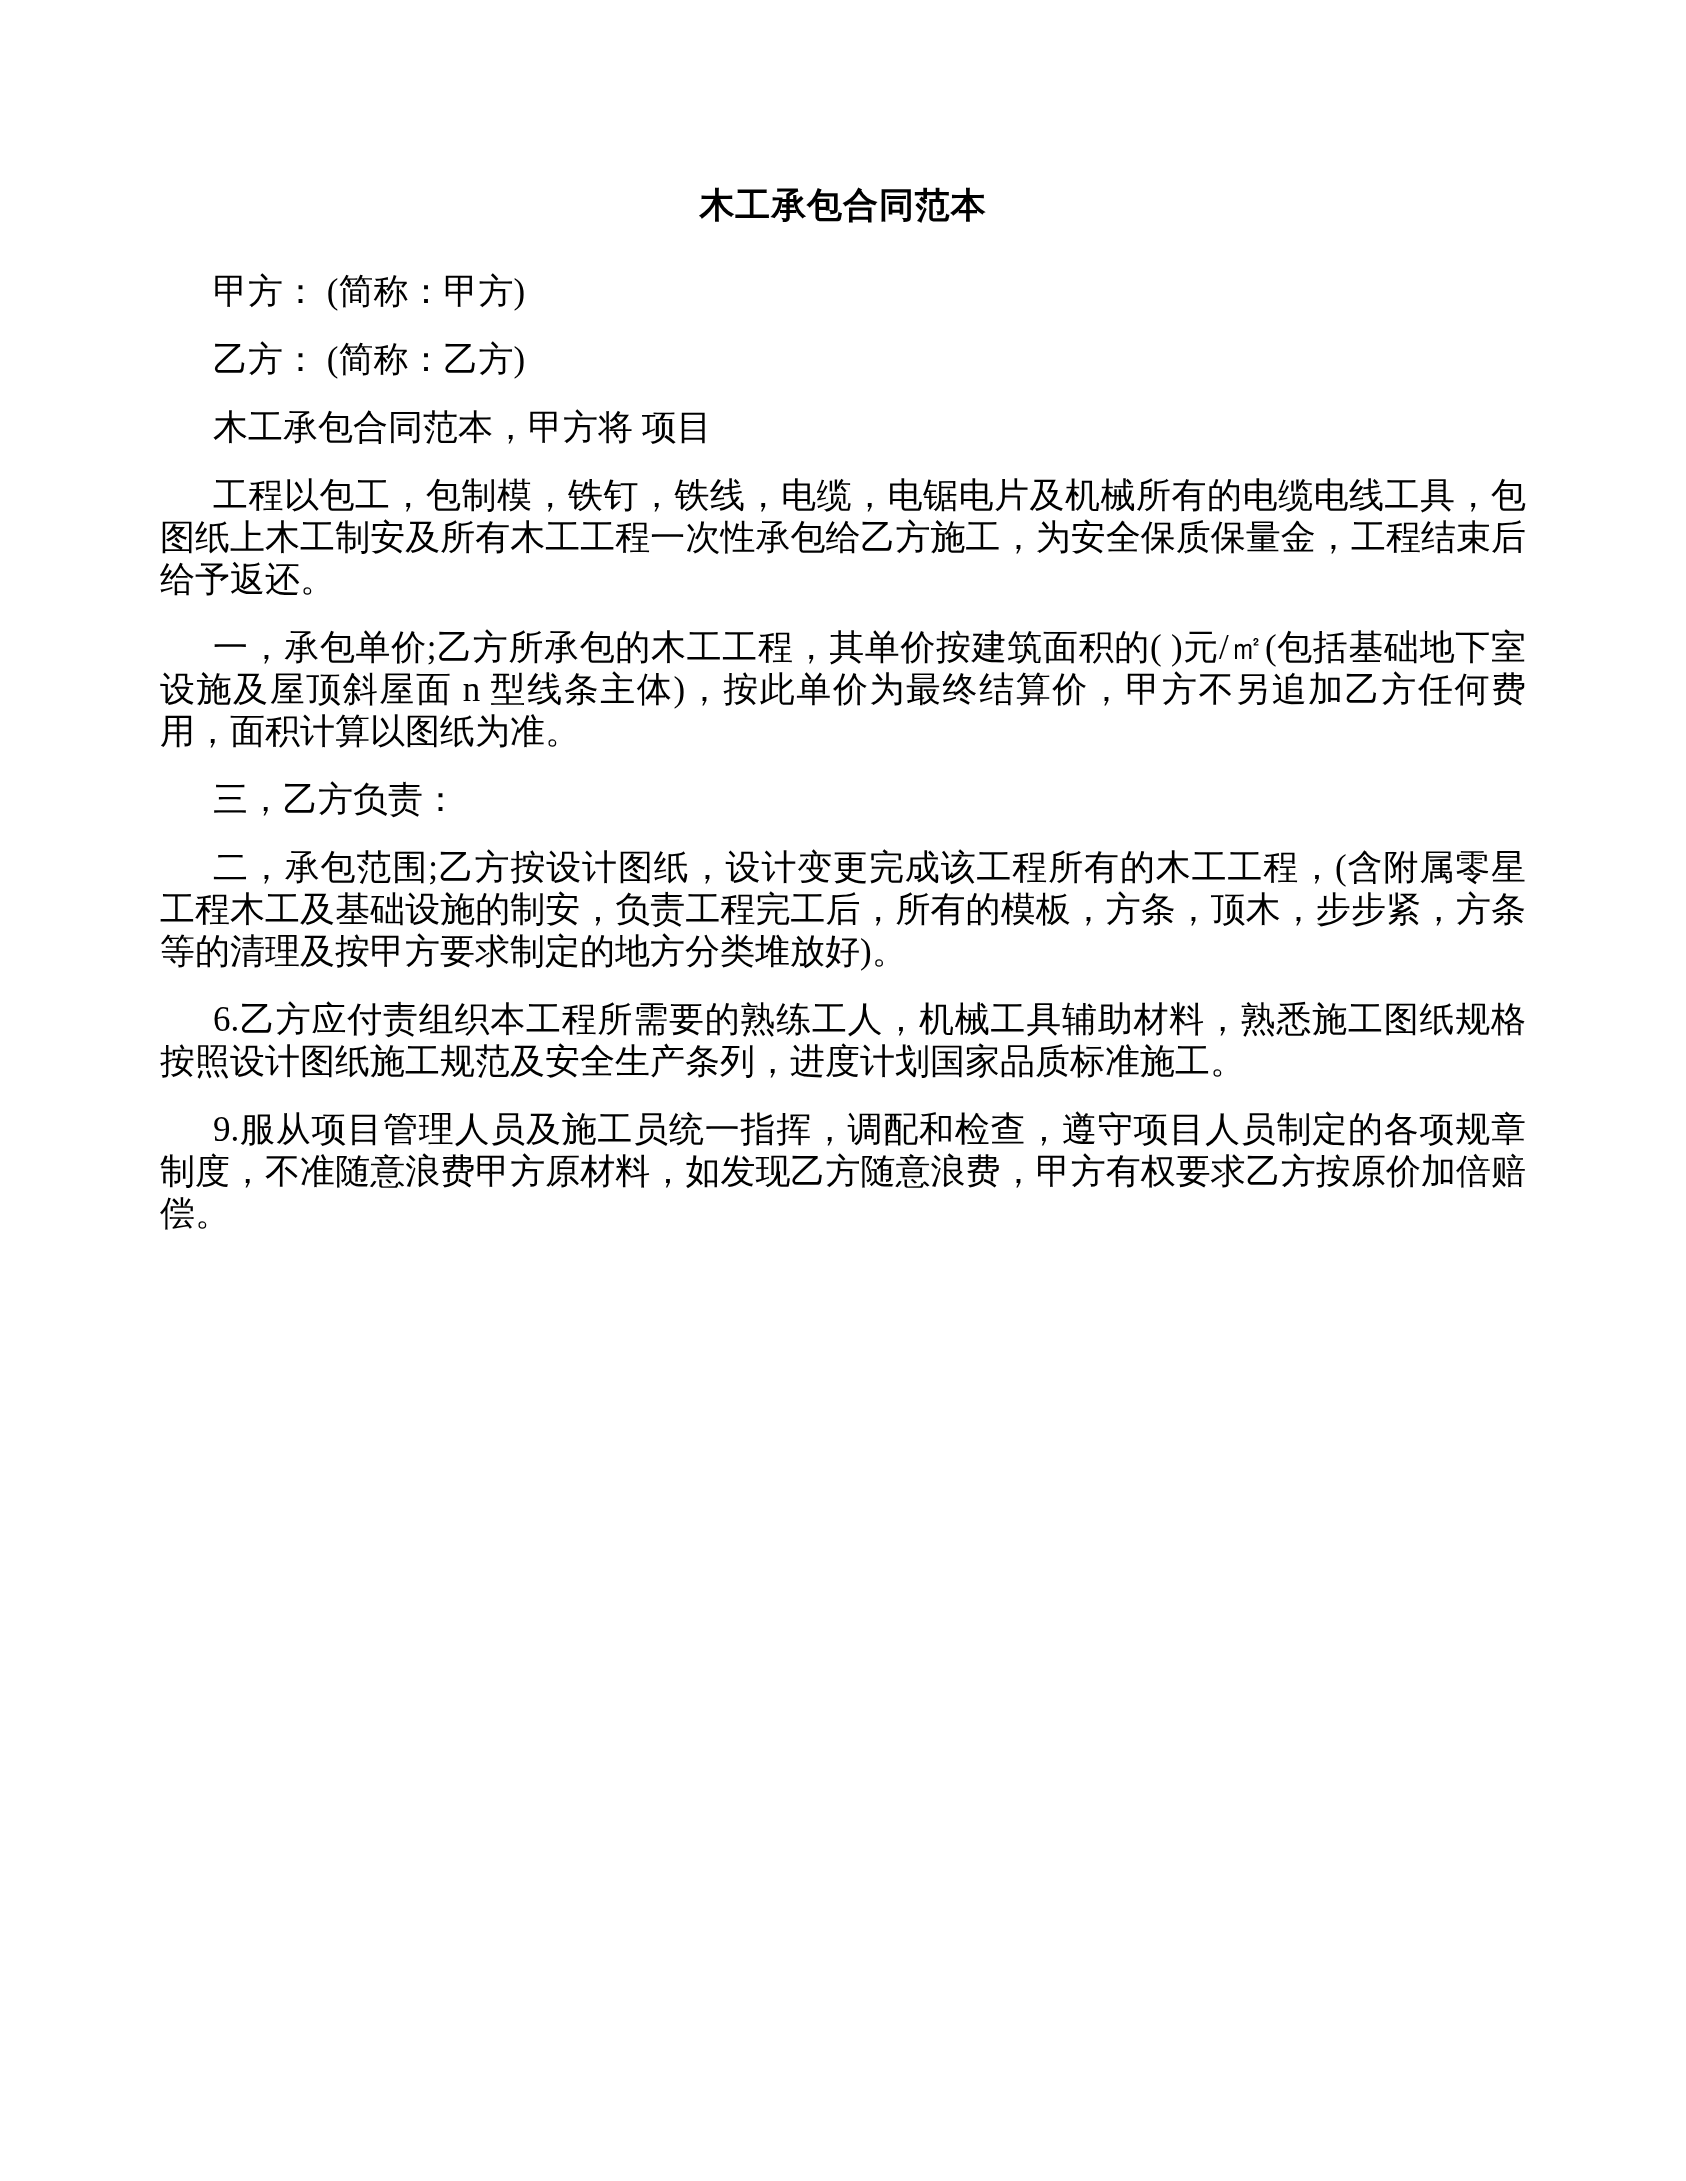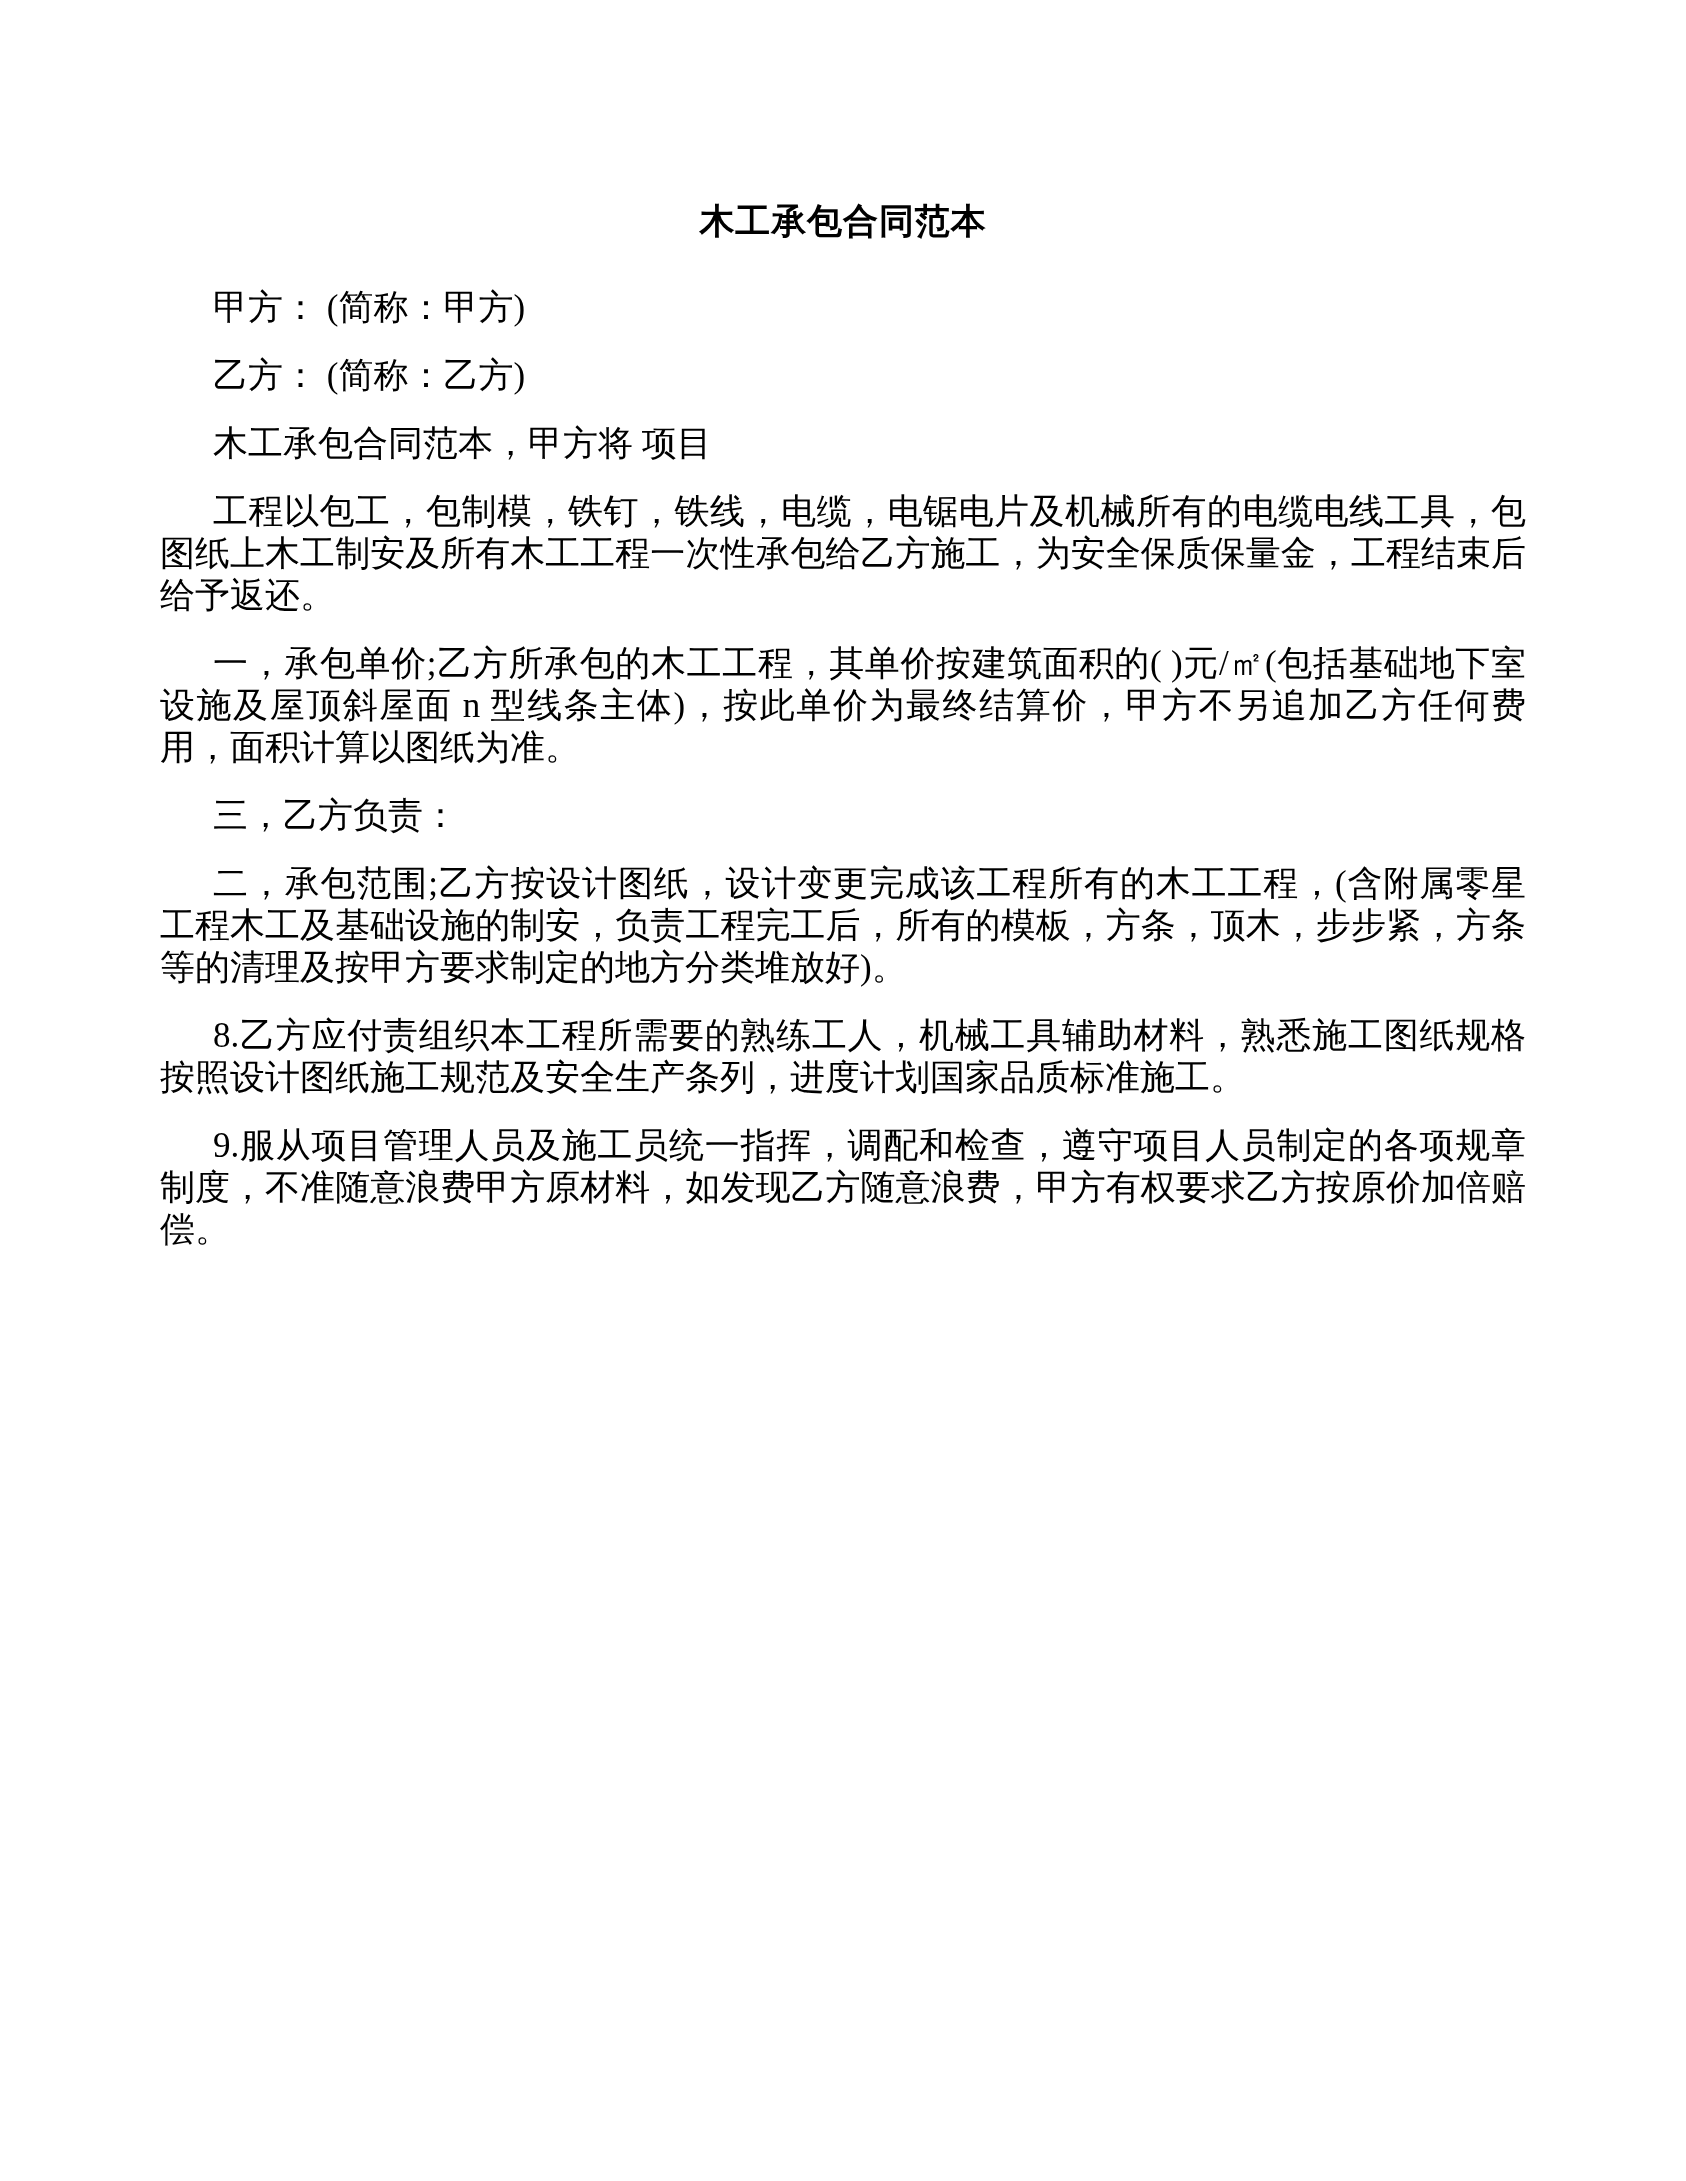--- a/index.html
+++ b/index.html
@@ -4,21 +4,21 @@
 <style>
   html, body {
     margin: 0;
     padding: 0;
     background: #ffffff;
   }
   .page {
     position: relative;
     width: 1686px;
     height: 1642px;
-    margin: 16px auto;
+    margin: 0 auto;
     background: #ffffff;
     box-sizing: border-box;
     padding: 182px 160px 9px 160px;
     font-family: "Liberation Serif", "DejaVu Serif", serif;
     color: #000000;
     overflow: hidden;
   }
   .doc-title {
     font-size: 35px;
     font-weight: bold;
@@ -41,17 +41,17 @@
 <div class="page">
   <h1 class="doc-title">木工承包合同范本</h1>
   <div class="doc-body" id="doc-body">
       <p>甲方： (简称：甲方)</p>
       <p>乙方： (简称：乙方)</p>
       <p>木工承包合同范本，甲方将 项目</p>
       <p>工程以包工，包制模，铁钉，铁线，电缆，电锯电片及机械所有的电缆电线工具，包图纸上木工制安及所有木工工程一次性承包给乙方施工，为安全保质保量金，工程结束后给予返还。</p>
       <p>一，承包单价;乙方所承包的木工工程，其单价按建筑面积的( )元/㎡(包括基础地下室设施及屋顶斜屋面 n 型线条主体)，按此单价为最终结算价，甲方不另追加乙方任何费用，面积计算以图纸为准。</p>
       <p>三，乙方负责：</p>
       <p>二，承包范围;乙方按设计图纸，设计变更完成该工程所有的木工工程，(含附属零星工程木工及基础设施的制安，负责工程完工后，所有的模板，方条，顶木，步步紧，方条等的清理及按甲方要求制定的地方分类堆放好)。</p>
-      <p>8.乙方应付责组织本工程所需要的熟练工人，机械工具辅助材料，熟悉施工图纸规格按照设计图纸施工规范及安全生产条列，进度计划国家品质标准施工。</p>
+      <p>6.乙方应付责组织本工程所需要的熟练工人，机械工具辅助材料，熟悉施工图纸规格按照设计图纸施工规范及安全生产条列，进度计划国家品质标准施工。</p>
       <p>9.服从项目管理人员及施工员统一指挥，调配和检查，遵守项目人员制定的各项规章制度，不准随意浪费甲方原材料，如发现乙方随意浪费，甲方有权要求乙方按原价加倍赔偿。</p>
     </div>
 </div>
 
 
 </body></html>

